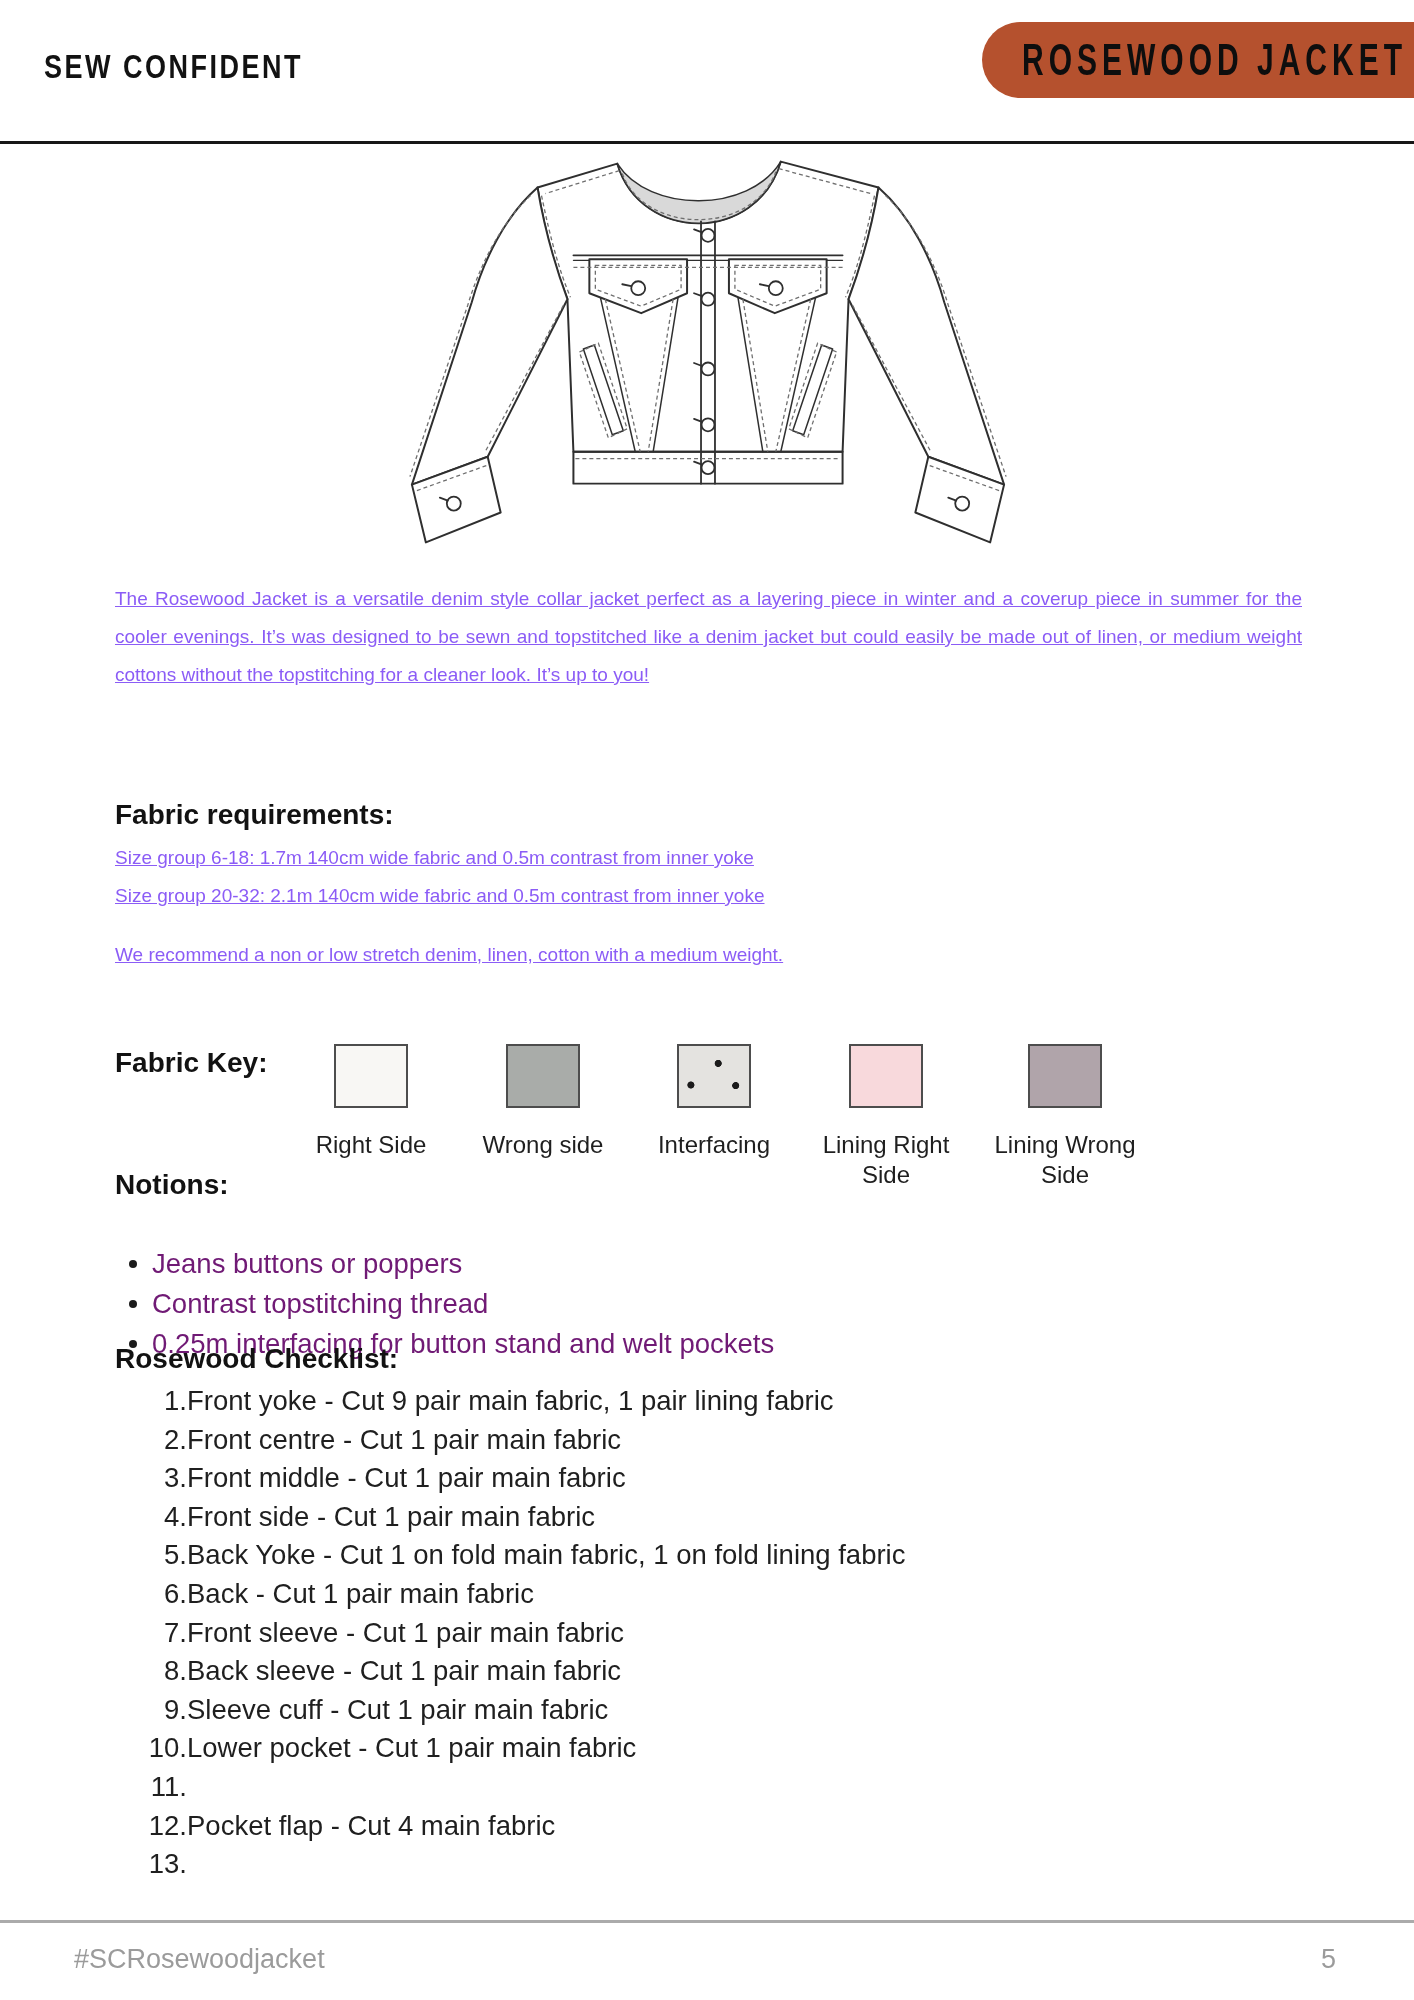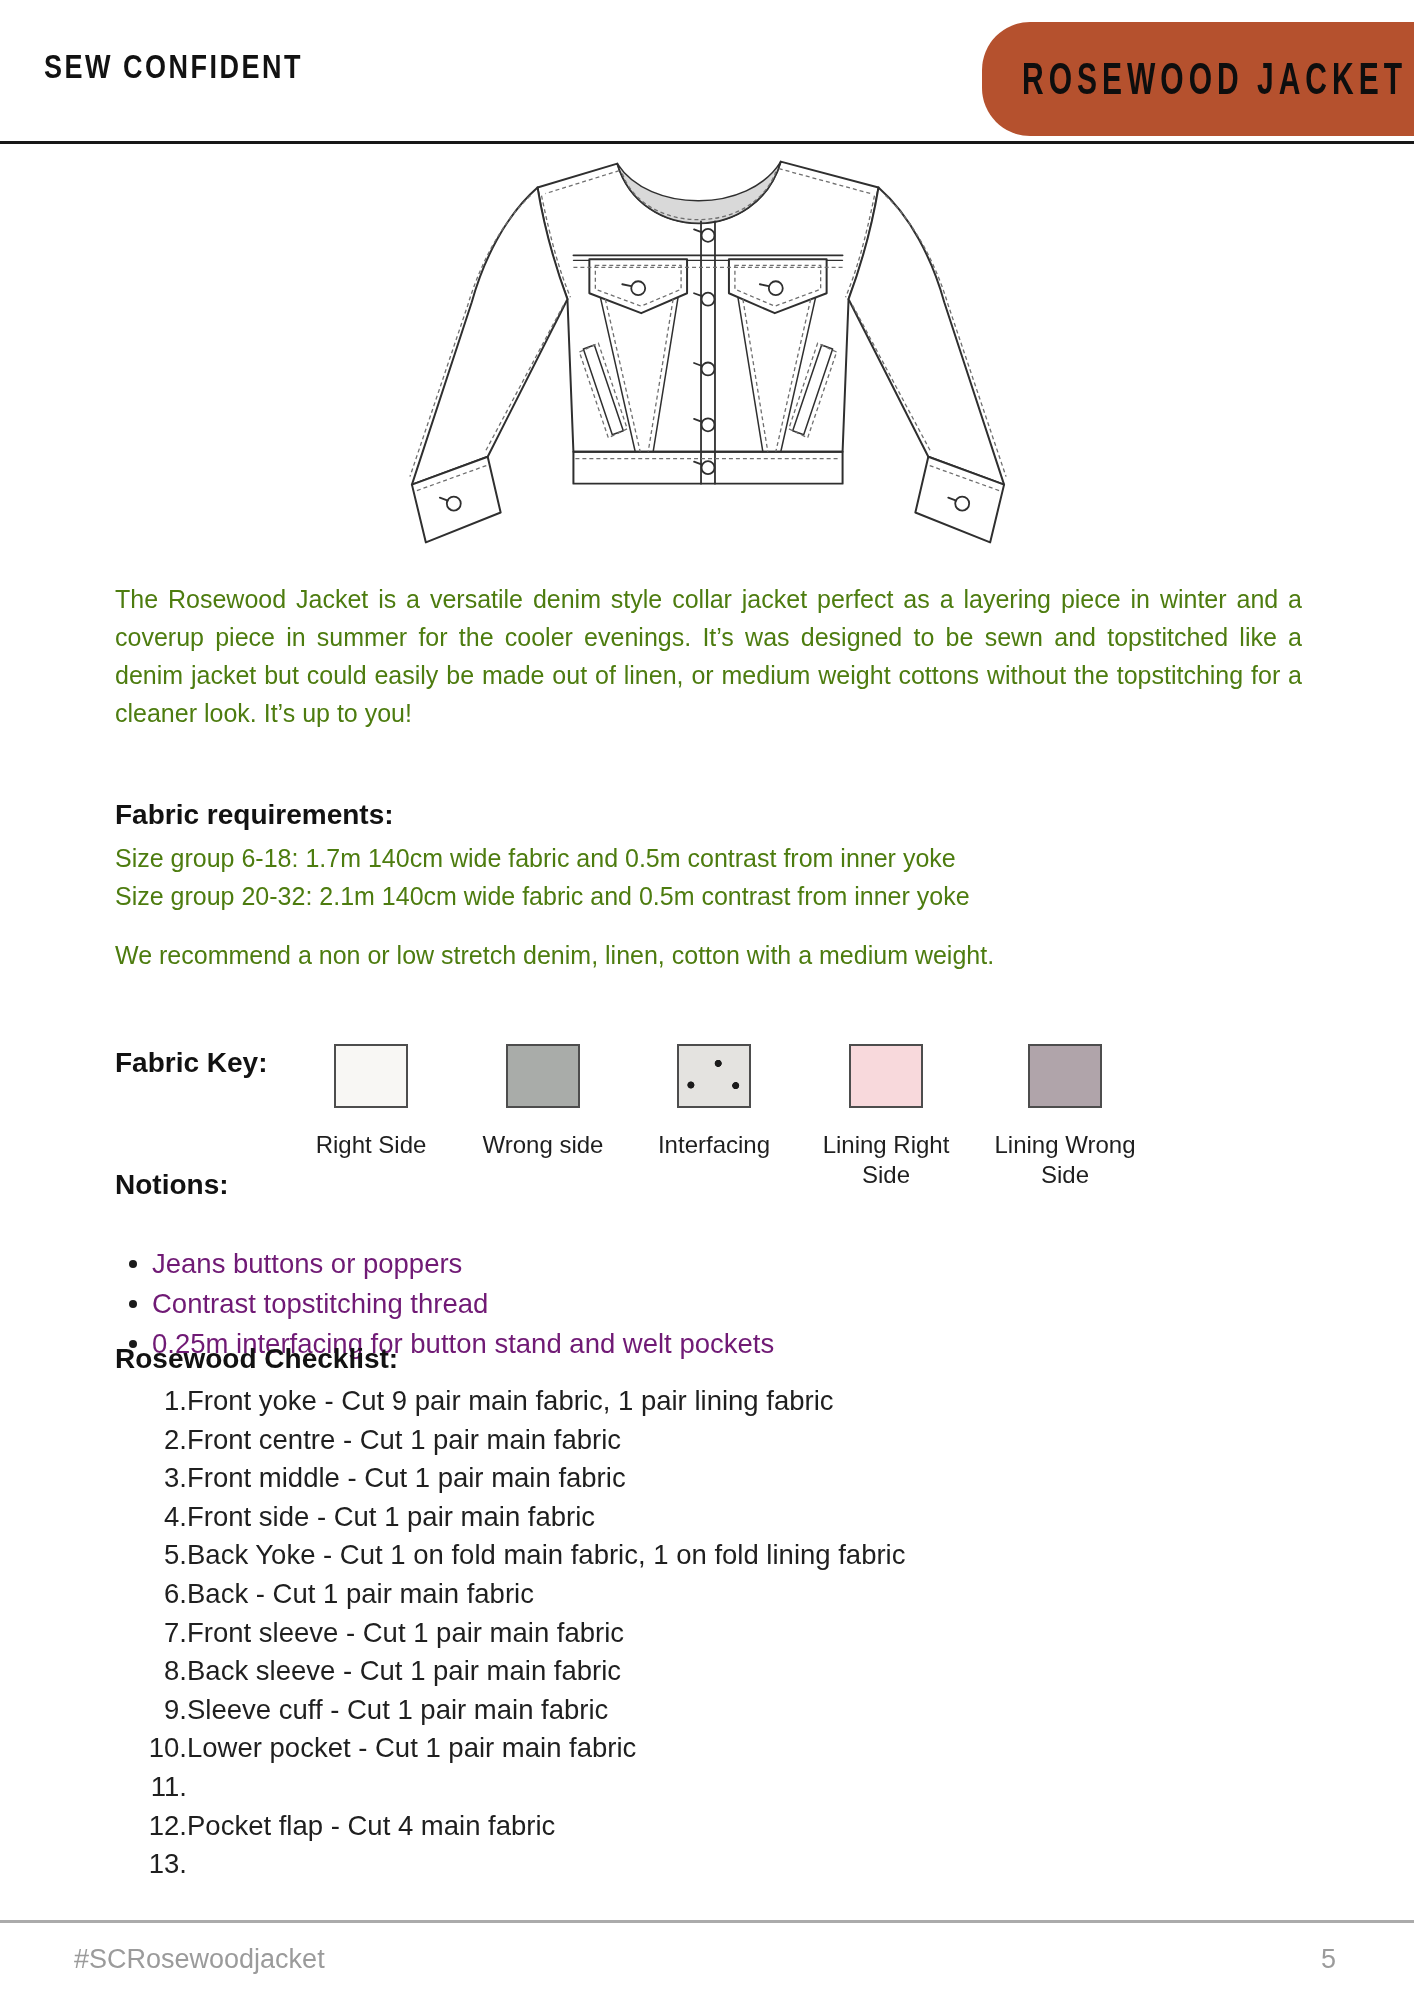--- a/index.html
+++ b/index.html
@@ -3,33 +3,33 @@
 <meta charset="utf-8">
 <style>
   * { margin:0; padding:0; box-sizing:border-box; }
   html,body { background:#ffffff; }
   body { font-family:"Liberation Sans", sans-serif; color:#1d1d1d; }
   .page { position:relative; width:1414px; height:2000px; background:#ffffff; overflow:hidden; }
 
   
   .brand { position:absolute; left:44px; top:48px; font-size:27px; font-weight:700;
            letter-spacing:2.5px; transform:scaleY(1.25); transform-origin:left top; color:#121212; }
-  .badge { position:absolute; right:0; top:22px; width:432px; height:114px;
+  .badge { position:absolute; right:0; top:22px; width:432px; height:76px;
            border-radius:48px 0 0 48px; display:flex; align-items:center; padding-left:40px; }
   .badge-text { font-size:30px; font-weight:700; letter-spacing:5px; color:#0e0e0e;
                 transform:scaleY(1.45); transform-origin:left center; white-space:nowrap; }
   .top-rule { position:absolute; left:0; top:141px; width:1414px; height:3px; background:#171717; }
 
   
   .jacket-wrap { position:absolute; left:388px; top:146px; width:640px; height:436px; }
   .jacket-wrap svg { width:100%; height:100%; }
 
   
   .block { position:absolute; left:115px; width:1187px; }
-  .body-text { font-size:25px; line-height:38px; color:#4d7c0f; }
+  .body-text { font-size:19px; line-height:38px; color:#8b5cf6;text-decoration:underline; }
   .just { text-align:justify; }
   h2.sec { font-size:28px; font-weight:700; color:#121212; line-height:38px; }
 
   .intro   { top:580px; }
   .fab-req { top:796px; }
   .fab-req h2 { margin-bottom:5px; }
   .recommend { top:936px; }
 
   
   .fabric-key { position:absolute; left:0; top:1044px; width:1414px; height:160px; }

